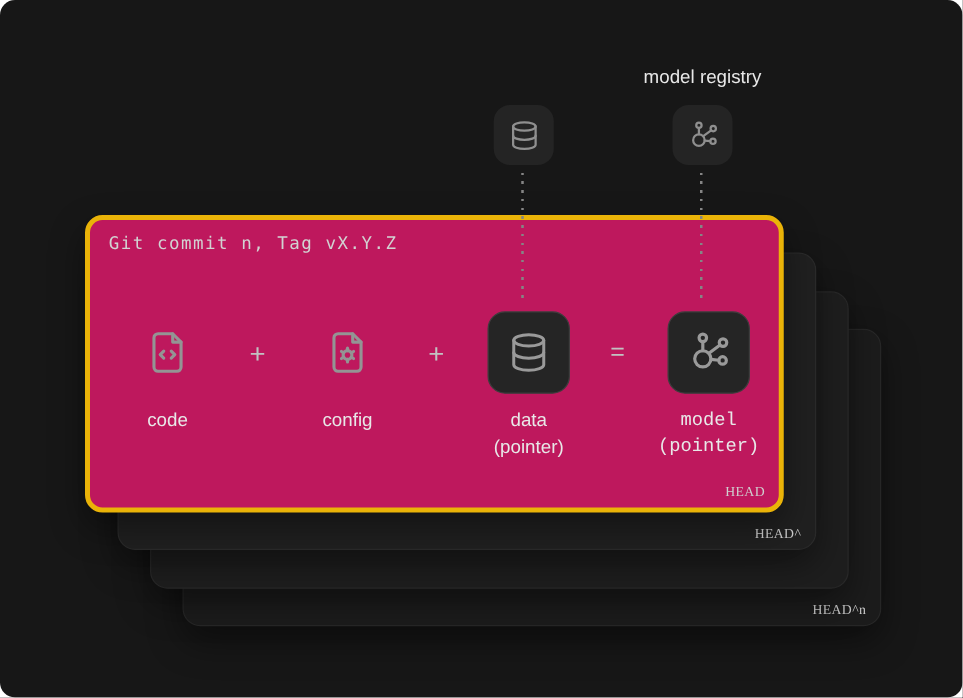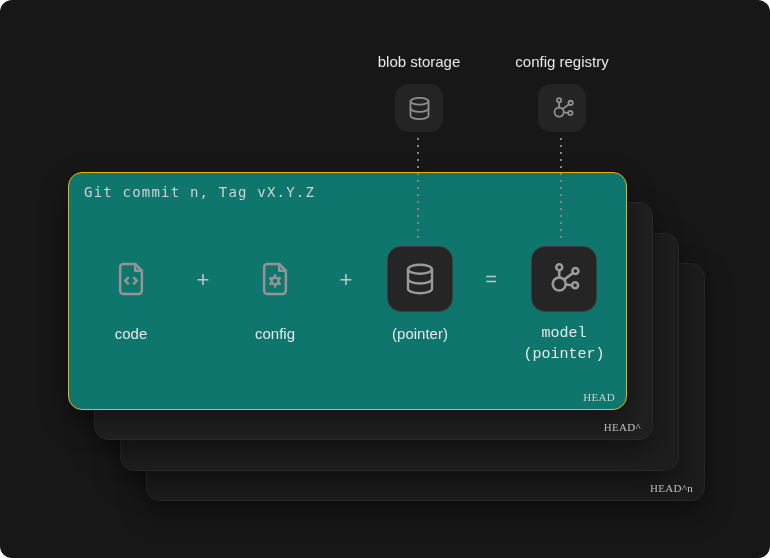--- a/index.html
+++ b/index.html
@@ -39,21 +39,21 @@
     border-radius: 14px;
     box-shadow: 0 12px 28px rgba(0,0,0,0.40);
   }
   .card .head {
     position: absolute; right: 11px; bottom: 6px;
     font-size: 11px; color: #cfcfcf; letter-spacing: 0.3px; font-family: Liberation Serif, serif;
   }
   .card.c4 { left: 146px; top: 263px; background: #1c1c1c; border: 1px solid #272727; z-index: 1; }
   .card.c3 { left: 120px; top: 233px; background: #1e1e1e; border: 1px solid #282828; z-index: 2; }
   .card.c2 { left:  94px; top: 202px; background: #202020; border: 1px solid #2a2a2a; z-index: 3; }
-  .card.c1 { left:  68px; top: 172px; background: #0f766e; border: 1px solid #eab308; z-index: 4; }
+  .card.c1 { left:  68px; top: 172px; background: #be185d; border: 4px solid #eab308; z-index: 4; }
   .card-title {
     position: absolute; left: 15px; top: 11px;
     font-family: "DejaVu Sans Mono", "Liberation Mono", monospace;
     font-size: 14px; letter-spacing: 1.2px; color: #d2d2d2;
   }
   
   .eq-icon { position: absolute; color: #949494; }
   .eq-icon.code   { left: 42px;  top: 85px; }
   .eq-icon.config { left: 186px; top: 85px; }
   .op {
@@ -80,22 +80,21 @@
   .item-label.l-config { left: 146px; }
   .item-label.l-data   { left: 291px; }
   .item-label.l-model  { left: 435px; font-family: Liberation Mono, monospace; }
   svg { display: block; }
 </style>
 </head>
 <body>
 
 <div class="stage">
 
-  <div class="top-label blob">blob storage</div>
-  <div class="top-label registry">config registry</div>
+  <div class="top-label registry">model registry</div>
 
   <div class="tile tile-blob">
     <span>
       <svg width="27" height="27" viewBox="0 0 24 24" fill="none" stroke="currentColor" stroke-width="1.6" stroke-linecap="round" stroke-linejoin="round">
         <ellipse cx="12" cy="5.5" rx="8" ry="3"></ellipse>
         <path d="M4 5.5v13a8 3 0 0 0 16 0v-13"></path>
         <path d="M4 12a8 3 0 0 0 16 0"></path>
       </svg>
     </span>
   </div>
@@ -176,20 +175,21 @@
           <line x1="9" y1="11.1" x2="9" y2="6.5"></line>
           <line x1="12.1" y1="12.4" x2="17.7" y2="8.2"></line>
           <line x1="13.1" y1="15.5" x2="17.1" y2="15.9"></line>
         </svg>
       </span>
     </div>
 
     <div class="item-label l-code">code</div>
     <div class="item-label l-config">config</div>
     <div class="item-label l-data">
+      <div>data</div>
       <div>(pointer)</div>
     </div>
     <div class="item-label l-model">
       <div>model</div>
       <div>(pointer)</div>
     </div>
 
     <span class="head">HEAD</span>
   </div>
 

